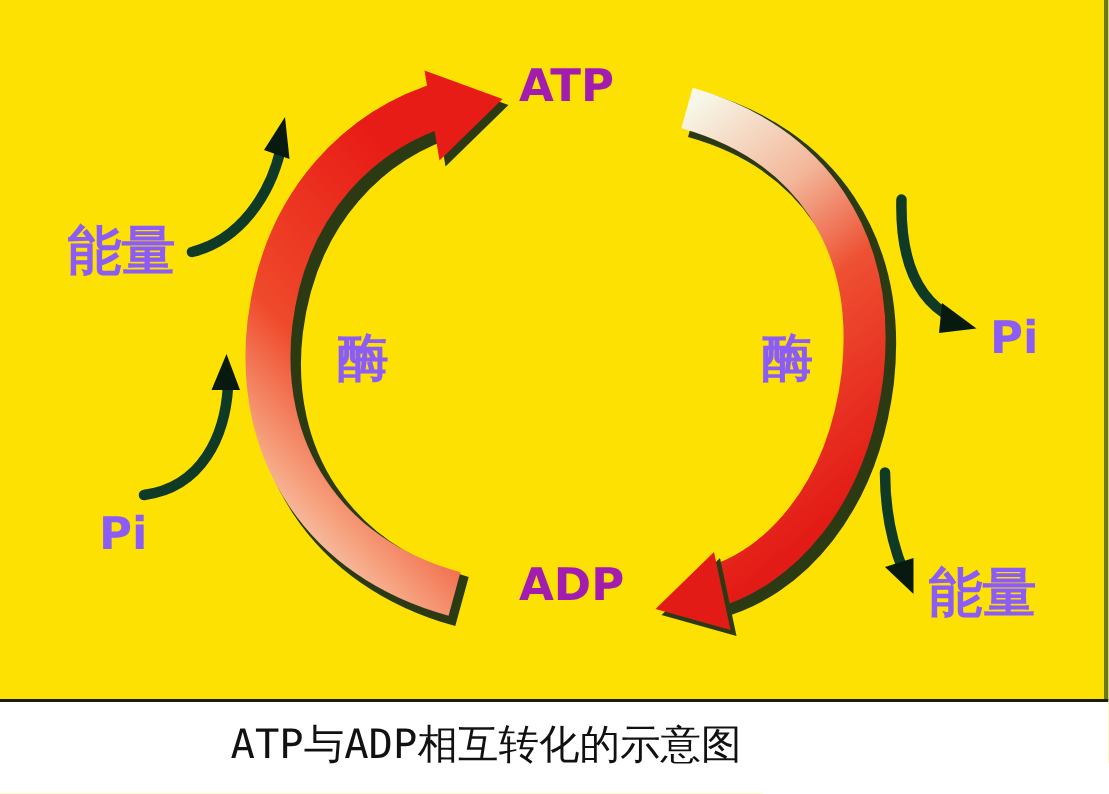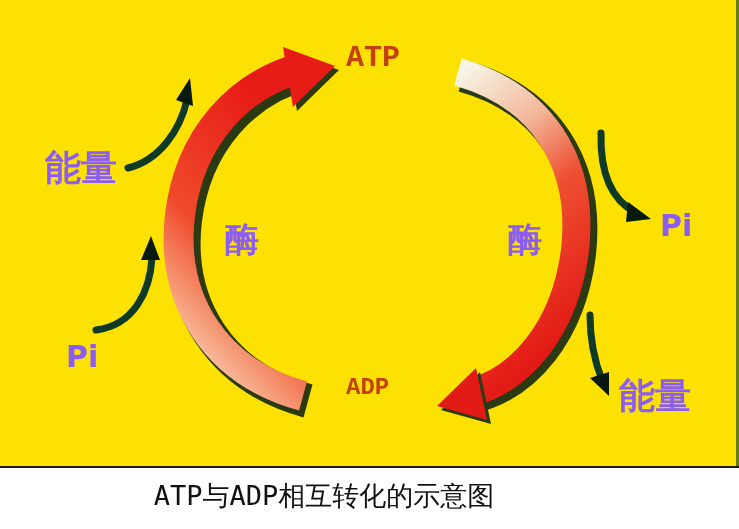--- a/index.html
+++ b/index.html
@@ -2,21 +2,21 @@
 <html><head>
 <meta charset="utf-8">
 <style>
   html, body { margin:0; padding:0; background:#ffffff; }
   body { width:739px; height:529px; position:relative; overflow:hidden; font-family:"DejaVu Sans", sans-serif; }
   #panel { position:absolute; left:0; top:0; width:739px; height:467px; background:#fde102; }
   #panel-edge { position:absolute; left:736px; top:0; width:3px; height:467px; background:#6b7a18; }
   #panel-bottom { position:absolute; left:0; top:466px; width:739px; height:2px; background:#1b1b0a; }
   svg#diagram { position:absolute; left:0; top:0; }
   .lbl { position:absolute; font-weight:bold; line-height:1; }
-  .black { color:#c2410c;font-family:Liberation Mono, monospace; }
+  .black { color:#a21caf; }
   .green { color:#8b5cf6; }
   #caption { position:absolute; left:0; top:478px; width:648px; text-align:center; font-family:"DejaVu Sans Mono", monospace; font-size:27px; color:#111; letter-spacing:0px; }
 </style>
 </head>
 <body>
 
 <div id="panel"></div>
 
 <svg id="diagram" width="739" height="467" viewBox="0 0 739 467">
   <defs>
@@ -64,21 +64,21 @@
   <g>
     <path d="M 590 315 C 590 345, 596 365, 602 380" fill="none" stroke="#0f3a26" stroke-width="7" stroke-linecap="round"></path>
     <polygon points="590,378 609,396 609,372" fill="#081a10"></polygon>
   </g>
 </svg>
 
 <div id="panel-edge"></div>
 <div id="panel-bottom"></div>
 
 <div class="lbl black" style="left:346px; top:43px; font-size:30px;">ATP</div>
-<div class="lbl black" style="left:346px; top:376px; font-size:24px;">ADP</div>
+<div class="lbl black" style="left:346px; top:376px; font-size:30px;">ADP</div>
 
 <div class="lbl green" style="left:225px; top:222px; font-size:34px;">酶</div>
 <div class="lbl green" style="left:508px; top:222px; font-size:34px;">酶</div>
 
 <div class="lbl green" style="left:45px; top:150px; font-size:36px;">能量</div>
 <div class="lbl green" style="left:66px; top:342px; font-size:30px;">Pi</div>
 
 <div class="lbl green" style="left:660px; top:211px; font-size:30px;">Pi</div>
 <div class="lbl green" style="left:619px; top:378px; font-size:36px;">能量</div>
 

